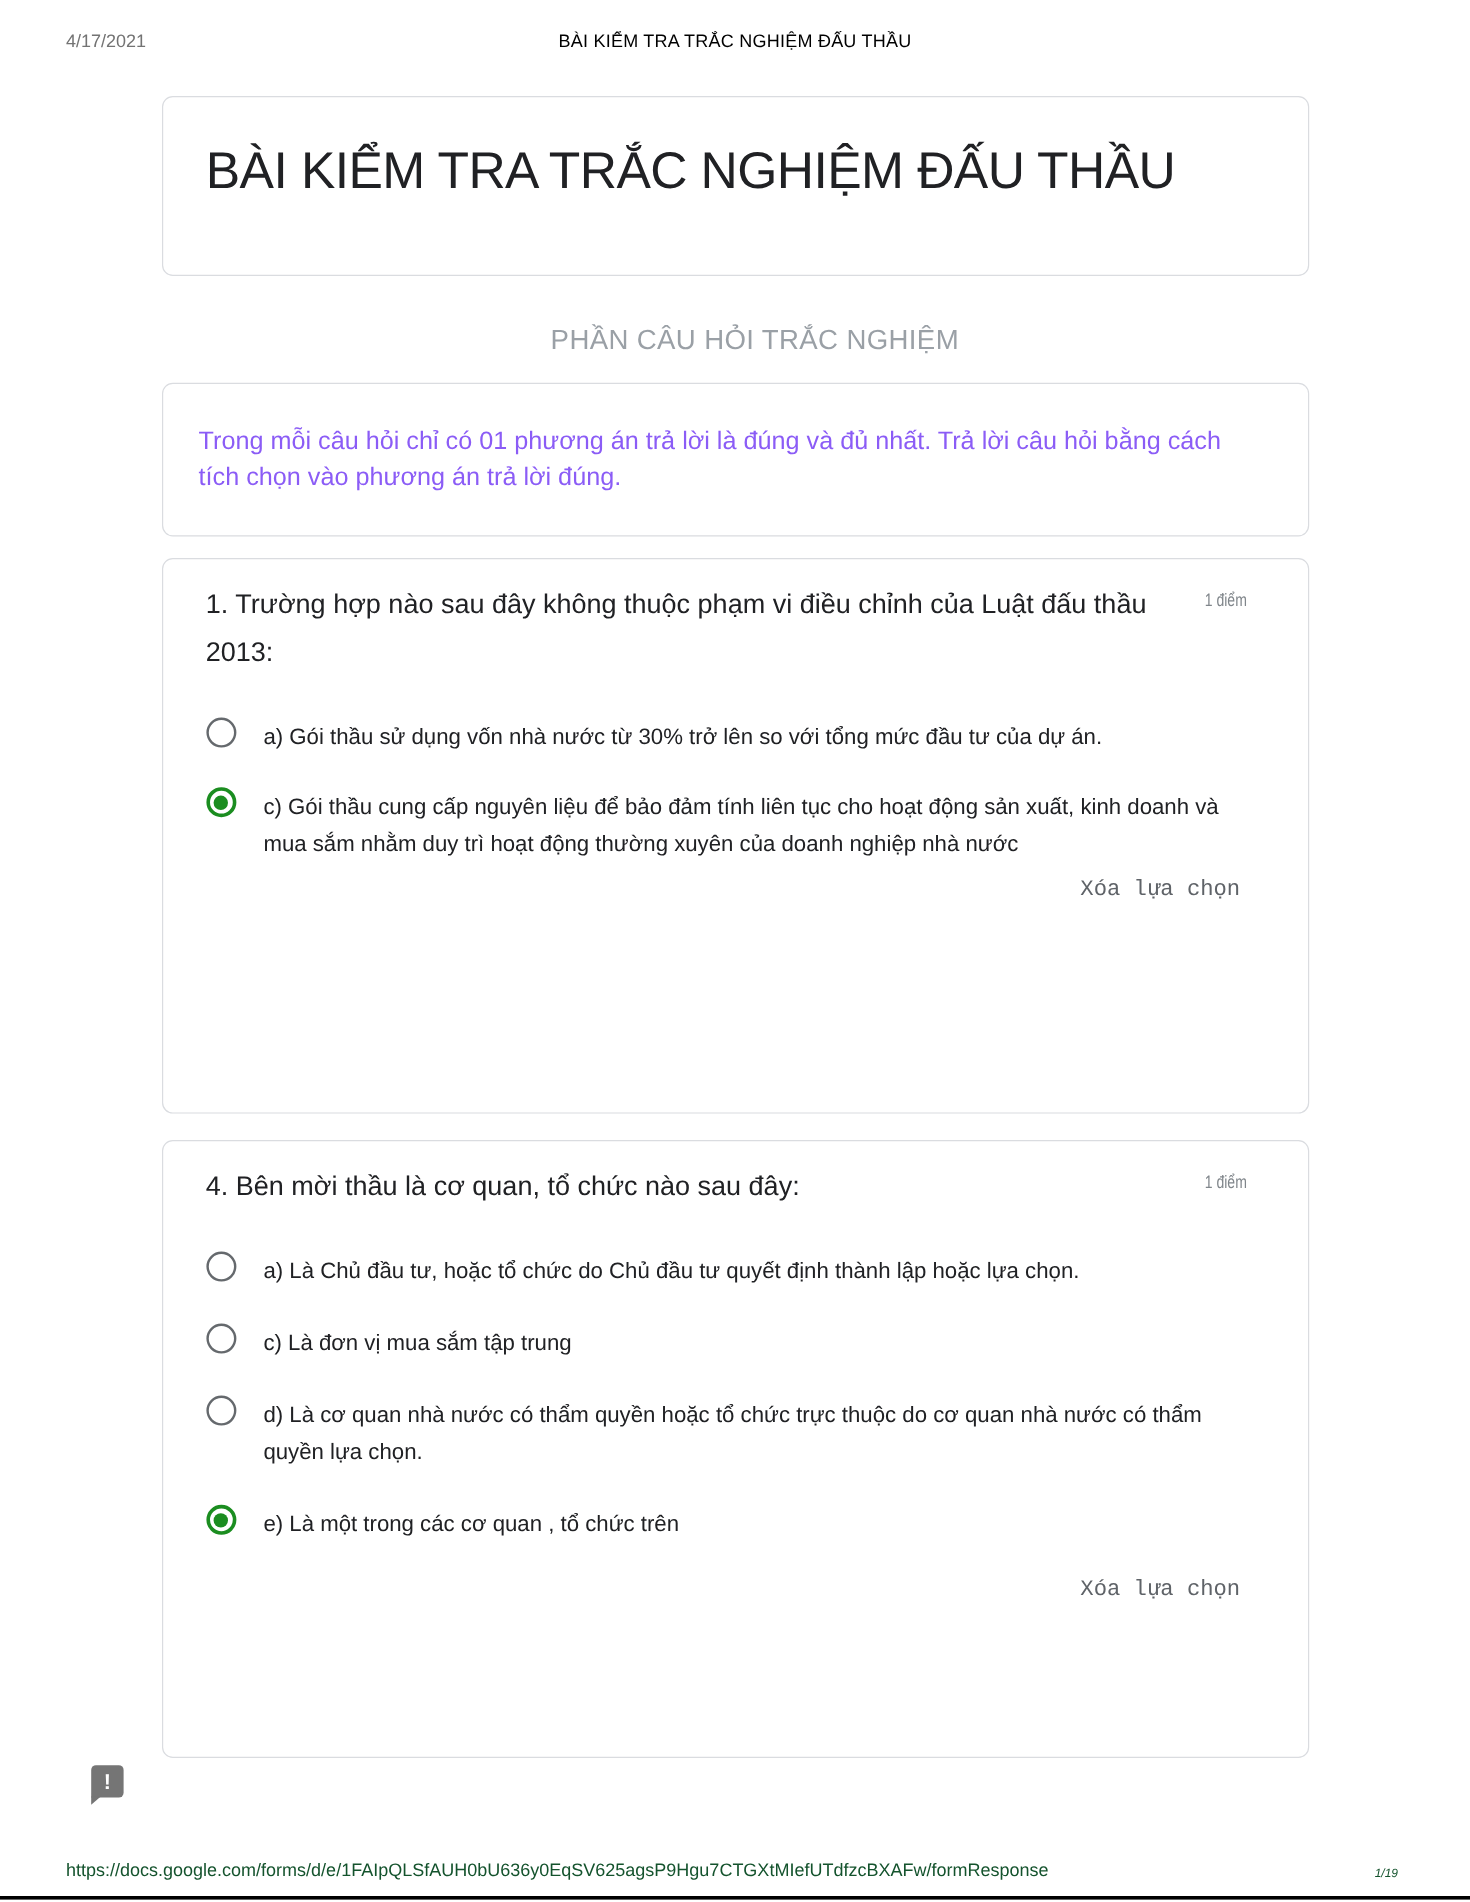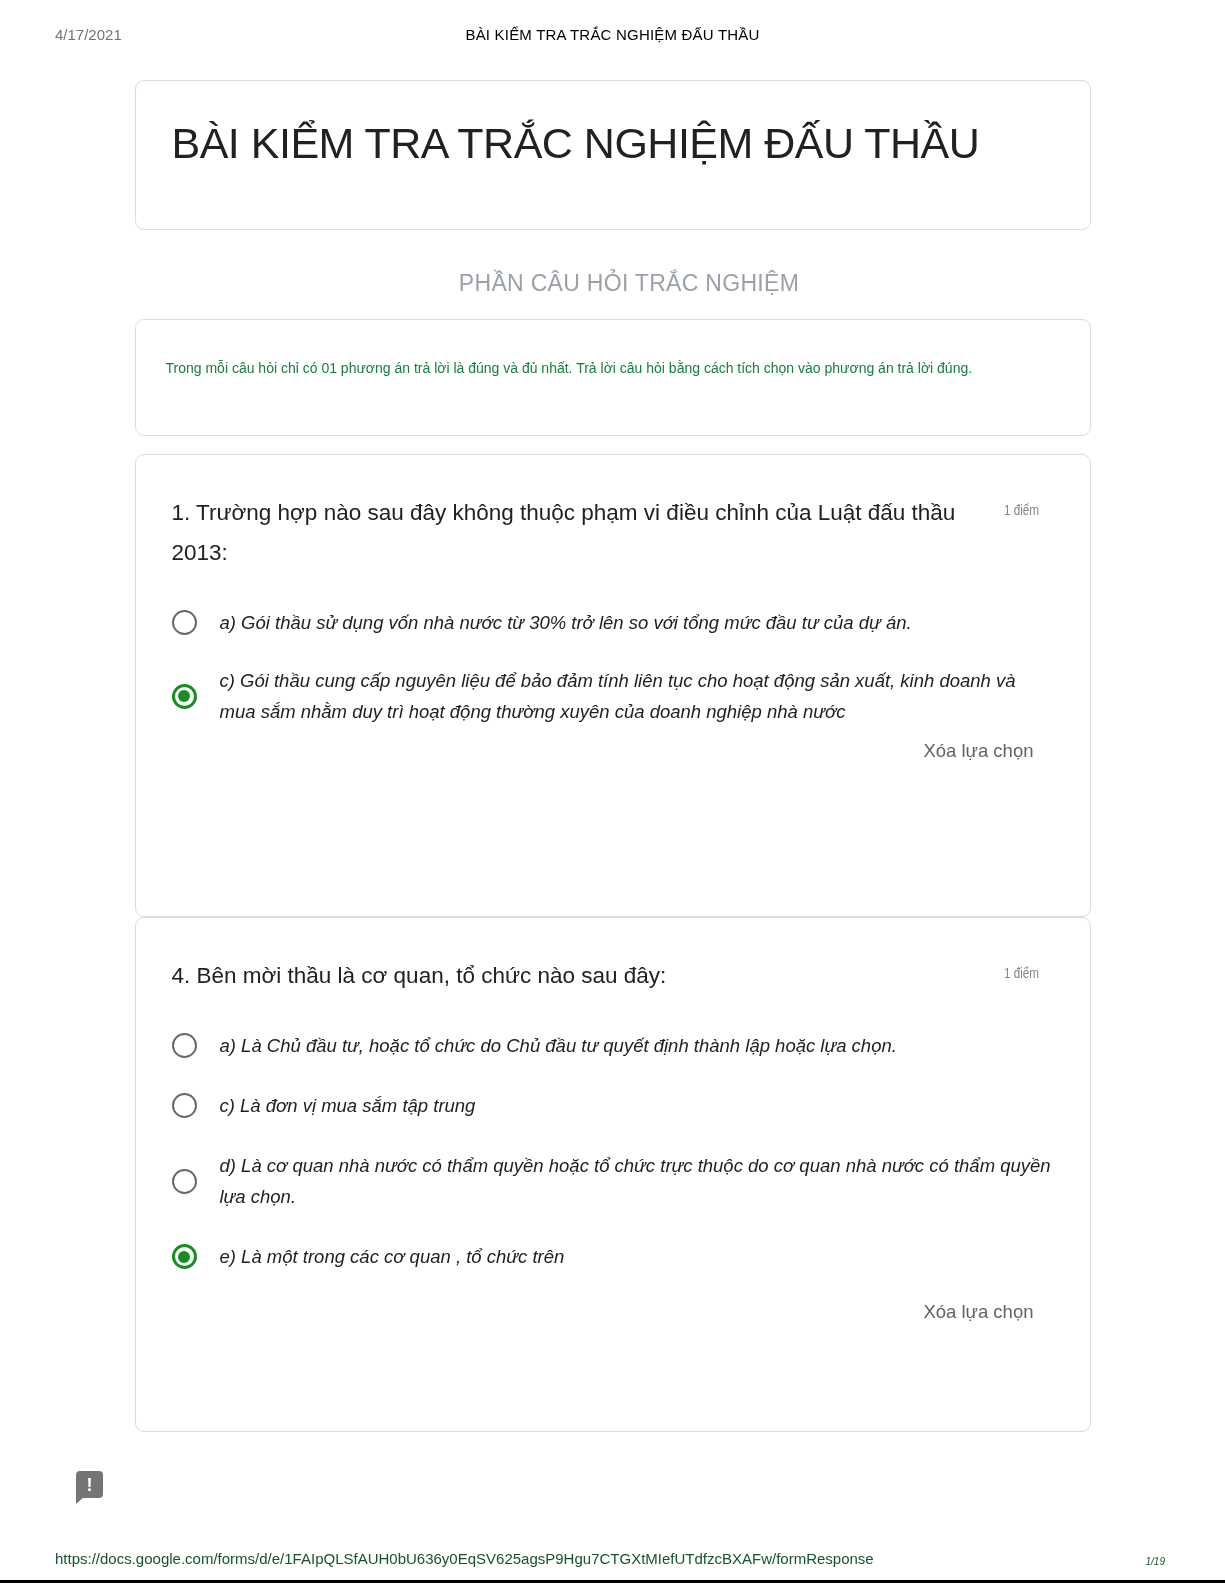--- a/index.html
+++ b/index.html
@@ -37,42 +37,42 @@
     letter-spacing: -0.5px; white-space: nowrap;
   }
 
   .section-title {
     margin: 40px 0 22px 33px;
     font-size: 23px; color: #9aa0a6; letter-spacing: .3px; text-align: center;
   }
 
   .desc-card { min-height: 117px; padding: 33px 30px; margin-bottom: 18px; }
   .form-desc {
-    font-size: 14px; line-height: 30px; color: #15803d; max-width: 890px;
-  }
-
-  .q-card { padding: 38px 36px 40px; position: relative; }
+    font-size: 21px; line-height: 30px; color: #8b5cf6; max-width: 890px;
+  }
+
+  .q-card { padding: 18px 36px 40px; position: relative; margin-bottom: 22px; }
   .q-card.q1 { min-height: 463px; }
   .q-card.q2 { min-height: 515px; }
 
   .q-head { display: flex; justify-content: space-between; align-items: flex-start; }
   .q-text {
     font-size: 22.5px; line-height: 40px; color: #202124; max-width: 800px;
     font-weight: 400;
   }
   .q-points {
     font-size: 15px; color: #80868b; white-space: nowrap;
     margin-top: 8px; margin-right: 14px;
     transform: scaleX(.78); transform-origin: right center;
   }
 
   .options { margin-top: 34px; }
   .option {
-    display: flex; align-items: center; gap: 23px;
-    margin-bottom: 27px; cursor: default; font-style: italic;
+    display: flex; gap: 23px;
+    margin-bottom: 27px; cursor: default;
   }
   .option:last-child { margin-bottom: 0; }
   .q2 .option { margin-bottom: 29px; }
 
   .radio {
     width: 25px; height: 25px; border-radius: 50%;
     border: 2.5px solid #65696d; flex-shrink: 0;
     position: relative; background: #fff;
   }
   .radio.selected { border: 3px solid #1b8d20; }
@@ -80,21 +80,21 @@
     content: ""; position: absolute; left: 50%; top: 50%;
     width: 12px; height: 12px; border-radius: 50%;
     background: #1b8d20; transform: translate(-50%, -50%);
   }
 
   .opt-label { font-size: 18.5px; line-height: 31px; color: #202124; max-width: 832px; }
 
   .clear-row { text-align: right; margin-top: 13px; padding-right: 20px; }
   .clear-link {
     display: inline-block; font-size: 18.5px; color: #5f6368;
-    cursor: pointer; text-decoration: none;
+    cursor: pointer; text-decoration: none; font-family: Liberation Mono, monospace;
   }
 
   
   .report-abuse {
     position: absolute; left: 76px; top: 1471px;
     width: 27px; height: 27px;
     background: #757575;
     border-radius: 4px 4px 4px 0;
     display: flex; align-items: center; justify-content: center;
     cursor: pointer;

